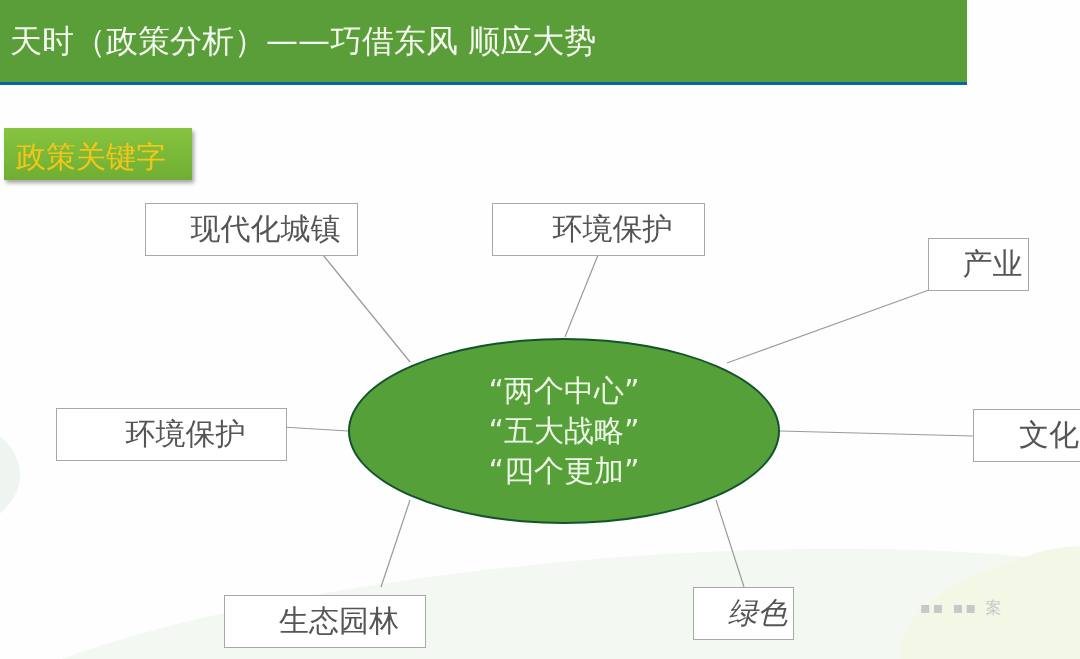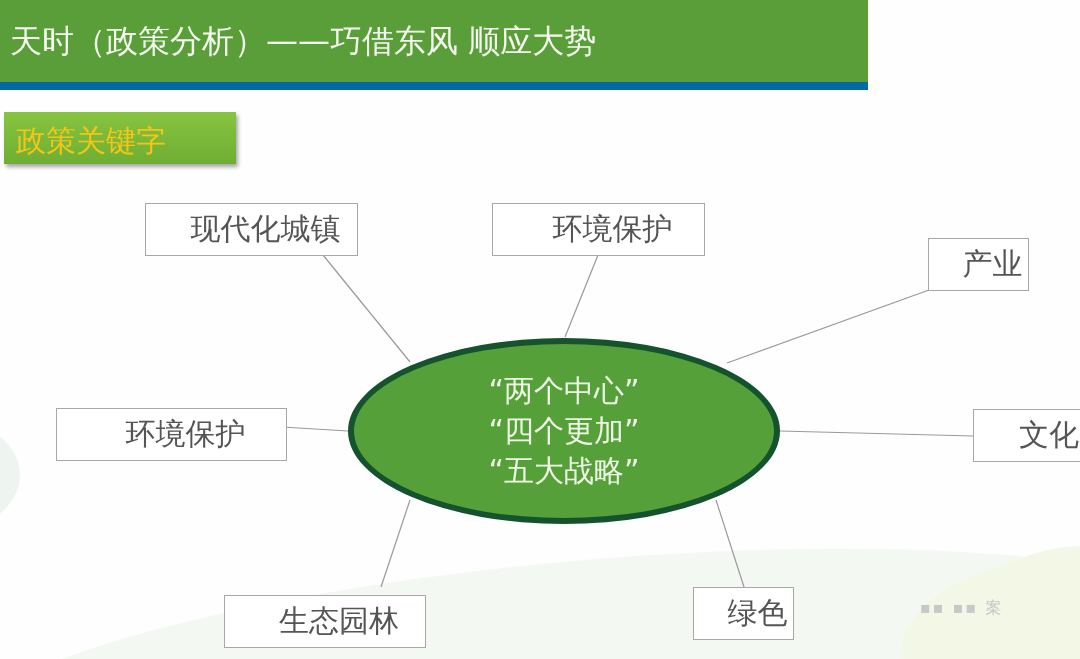--- a/index.html
+++ b/index.html
@@ -2,33 +2,32 @@
 <html><head>
   <meta charset="utf-8">
   <style>
     html, body { margin: 0; padding: 0; }
     body {
       width: 1080px; height: 659px; position: relative; overflow: hidden;
       background: #fefefe;
       font-family: "DejaVu Sans", "Liberation Sans", sans-serif;
     }
     .header {
-      position: absolute; left: 0; top: 0; width: 868px; height: 82px;
+      position: absolute; left: 0; top: 0; width: 967px; height: 82px;
       background: #5a9e3a;
-      border-bottom: 8px solid #0369a1;
+      border-bottom: 3px solid #0369a1;
     }
     .header-title {
       position: absolute; left: 10px; top: 20px;
       color: #f4f8ee; font-size: 32px; letter-spacing: 0px; white-space: nowrap;
     }
     .tag {
-      position: absolute; left: 4px; top: 112px; width: 188px; height: 52px;
+      position: absolute; left: 4px; top: 128px; width: 188px; height: 52px;
       background: linear-gradient(#86c440, #6fae32);
       box-shadow: 2px 3px 4px rgba(0,0,0,0.35);
-      padding-left: 44px;
     }
     .tag-label {
       position: absolute; left: 12px; top: 9px; color: #f5c518;
       font-size: 30px; white-space: nowrap;
     }
     .bg-swoosh-left {
       position: absolute; left: -120px; top: 420px; width: 140px; height: 110px;
       border-radius: 50%; background: #eef5f0;
     }
     .bg-swoosh-bottom {
@@ -40,21 +39,21 @@
       border-radius: 40%; background: #f2f7e6; transform: rotate(-20deg);
     }
     svg.links { position: absolute; left: 0; top: 0; }
     .node {
       position: absolute; background: #ffffff; border: 1px solid #a8a8a8;
       display: flex; align-items: center; justify-content: center;
       color: #555555; font-size: 30px; white-space: nowrap; box-sizing: border-box; padding-left: 28px;
     }
     .center {
       position: absolute; left: 348px; top: 338px; width: 432px; height: 186px;
-      border-radius: 50%; background: #56a03a; border: 6px solid #14532d;
+      border-radius: 50%; background: #56a03a; border: 2px solid #14532d;
       display: flex; flex-direction: column; align-items: center; justify-content: center;
       color: #eef6e6; font-size: 30px; line-height: 40px; box-sizing: border-box;
     }
     .watermark {
       position: absolute; left: 920px; top: 598px; color: #c8c8c8; font-size: 16px;
       letter-spacing: 2px;
     }
   </style>
 </head>
 <body>
@@ -82,21 +81,21 @@
     <line x1="744" y1="587" x2="716" y2="500"></line>
   </g>
 </svg>
 
 <div class="node" style="left:145px; top:203px; width:213px; height:53px;">现代化城镇</div>
 <div class="node" style="left:492px; top:203px; width:213px; height:53px;">环境保护</div>
 <div class="node" style="left:928px; top:238px; width:101px; height:53px;font-family:Liberation Serif, serif;">产业</div>
 <div class="node" style="left:56px; top:408px; width:231px; height:53px;">环境保护</div>
 <div class="node" style="left:973px; top:409px; width:124px; height:53px;">文化</div>
 <div class="node" style="left:224px; top:587px; width:202px; height:53px;margin-top:8px;">生态园林</div>
-<div class="node" style="left:693px; top:587px; width:101px; height:53px;">绿色</div>
+<div class="node" style="left:693px; top:587px; width:101px; height:53px;font-style:italic;">绿色</div>
 
 <div class="center">
   <div>“两个中心”</div>
+  <div>“五大战略”</div>
   <div>“四个更加”</div>
-  <div>“五大战略”</div>
 </div>
 
 <div class="watermark">▪▪ ▪▪ 案</div>
 
 </body></html>

